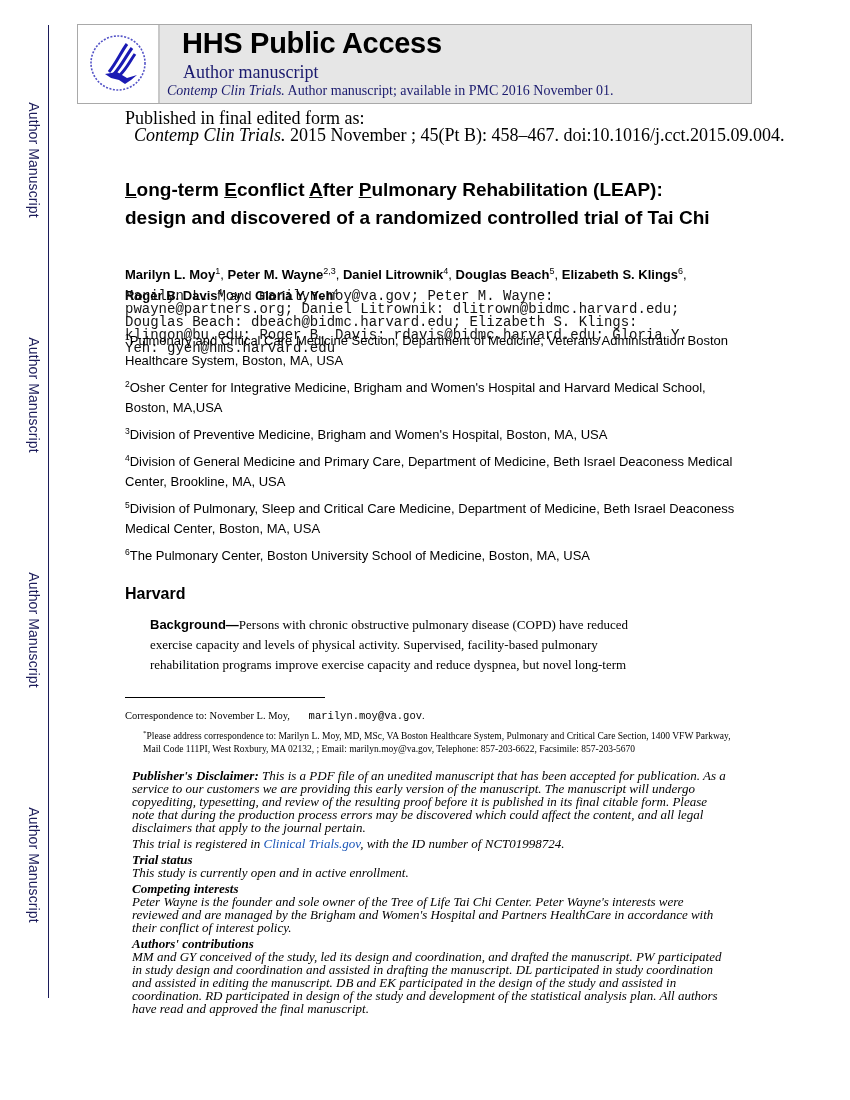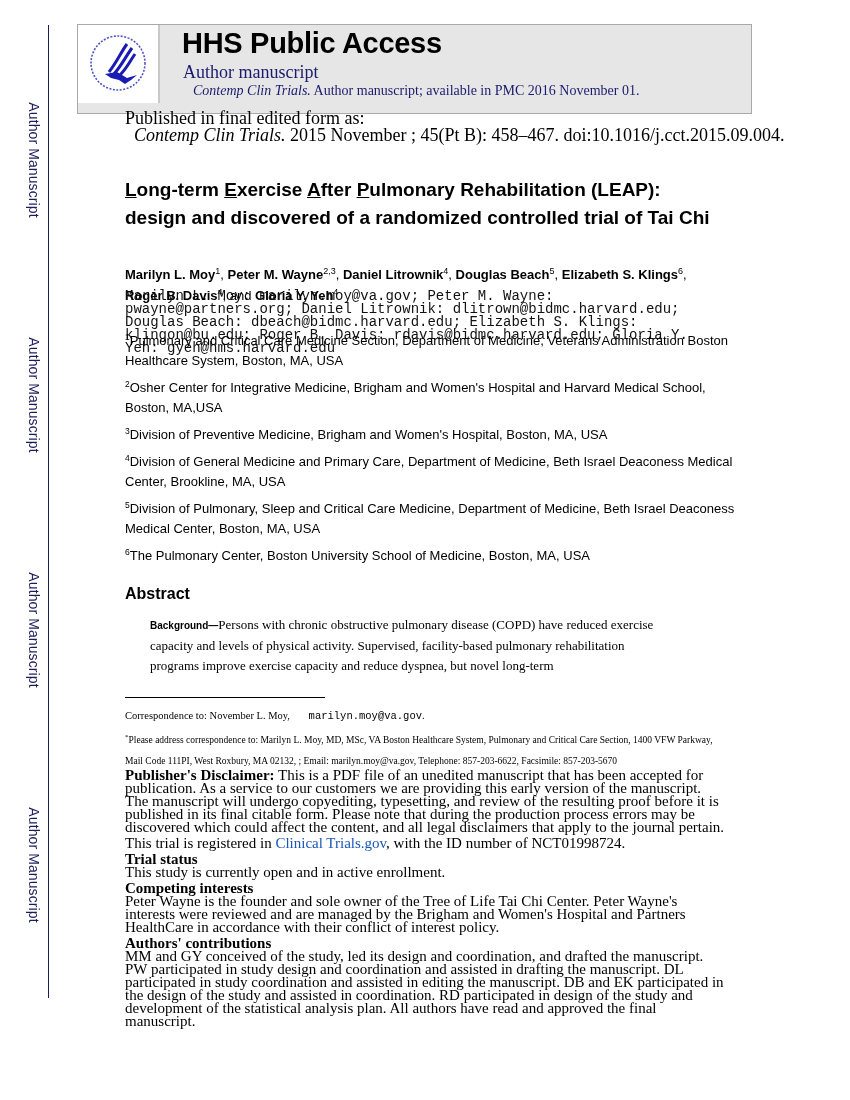--- a/index.html
+++ b/index.html
@@ -2,54 +2,54 @@
 <html><head>
   <meta charset="utf-8">
   <style>
     html, body { margin: 0; padding: 0; background: #ffffff; }
     body { width: 850px; height: 1100px; position: relative; overflow: hidden; font-family: "Liberation Serif", serif; color: #000; }
 
     .side-rule { position: absolute; left: 48px; top: 25px; width: 1px; height: 973px; background: #1c1c5a; }
     .side-label { position: absolute; left: 24px; width: 20px; height: 140px; }
     .side-label span { position: absolute; left: 50%; top: 50%; transform: translate(-50%,-50%) rotate(90deg); white-space: nowrap; font-family: "Liberation Sans", sans-serif; font-size: 14px; color: #1c1c5a; letter-spacing: 0.1px; }
 
-    .header-box { position: absolute; left: 77px; top: 24px; width: 675px; height: 90px; border: 1px solid #a9a9a9; background: #e6e6e6; box-sizing: border-box; }
+    .header-box { position: absolute; left: 77px; top: 24px; width: 675px; height: 80px; border: 1px solid #a9a9a9; background: #e6e6e6; box-sizing: border-box; }
     .logo-cell { position: absolute; left: 0; top: 0; width: 80px; height: 78px; background: #fff; border-right: 2px solid #c8c8c8; }
     .logo-cell svg { position: absolute; left: 9px; top: 7px; }
     .hdr-title { position: absolute; left: 104px; top: 2px; font-family: "Liberation Sans", sans-serif; font-weight: bold; font-size: 29px; letter-spacing: -0.3px; }
     .hdr-sub { position: absolute; left: 105px; top: 37px; font-size: 18px; color: #1a1a6e; }
-    .hdr-avail { position: absolute; left: 115px; top: 58px; font-size: 14px; color: #1a1a6e; }
+    .hdr-avail { position: absolute; left: 89px; top: 58px; font-size: 14px; color: #1a1a6e; }
     .hdr-avail i { font-style: italic; }
 
     .pub-form { position: absolute; left: 125px; top: 110px; font-size: 18px; line-height: 17px; }
     .pub-form .cite { padding-left: 9px; }
 
     .title { position: absolute; left: 125px; top: 176px; font-family: "Liberation Sans", sans-serif; font-weight: bold; font-size: 19px; line-height: 28px; width: 640px; }
     .title u { text-decoration: underline; }
 
     .authors { position: absolute; left: 125px; top: 247px; width: 600px; font-family: "Liberation Sans", sans-serif; font-size: 13px; line-height: 21px; margin-top: 17px; }
     .authors b { font-weight: bold; }
     .authors sup { font-size: 9px; font-weight: normal; line-height: 0; }
     .emails { position: absolute; left: 125px; top: 290px; width: 600px; font-family: Liberation Mono, monospace; font-size: 14px; line-height: 13px; color: #111; }
 
     .affils { position: absolute; left: 125px; top: 331px; width: 610px; font-family: "Liberation Sans", sans-serif; font-size: 13px; line-height: 20px; }
     .affil { margin-bottom: 7px; }
     .affil sup { font-size: 8.5px; line-height: 0; }
 
     .abs-h { position: absolute; left: 125px; top: 585px; font-family: "Liberation Sans", sans-serif; font-weight: bold; font-size: 16px; }
     .abs-body { position: absolute; left: 150px; top: 615px; width: 520px; font-size: 13px; line-height: 20px; }
-    .abs-body b { font-family: "Liberation Sans", sans-serif; font-weight: bold; font-size: 10px; }
+    .abs-body b { font-family: "Liberation Sans", sans-serif; font-weight: bold; font-size: 13px; }
 
     .fn-rule { position: absolute; left: 125px; top: 697px; width: 200px; height: 1px; background: #000; }
     .corr { position: absolute; left: 125px; top: 710px; font-size: 10.5px; }
     .corr .mono { font-family: "Liberation Mono", monospace; font-size: 10.5px; margin-left: 16px; }
-    .addr { position: absolute; left: 125px; top: 727px; width: 600px; font-size: 9.5px; line-height: 21px; }
+    .addr { position: absolute; left: 143px; top: 727px; width: 600px; font-size: 9.5px; line-height: 13px; }
     .addr sup { font-size: 7px; }
 
-    .notes { position: absolute; left: 125px; top: 769px; width: 600px; font-size: 15px; line-height: 13px; }
+    .notes { position: absolute; left: 132px; top: 769px; width: 600px; font-size: 13px; line-height: 13px; font-style: italic; }
     .notes .blk { margin-bottom: 3px; }
     .notes b { font-weight: bold; }
     .notes .link { color: #1a56b8; text-align: right; }
   </style>
 </head>
 <body>
 
 <div class="side-rule"></div>
 <div class="side-label" style="top:90px">
     <span>Author Manuscript</span>
@@ -78,21 +78,21 @@
   <div class="hdr-sub">Author manuscript</div>
   <div class="hdr-avail"><i>Contemp Clin Trials.</i><span> Author manuscript; available in PMC 2016 November 01.</span></div>
 </div>
 
 <div class="pub-form">
   <div>Published in final edited form as:</div>
   <div class="cite"><i>Contemp Clin Trials.</i><span> 2015 November ; 45(Pt B): 458–467. doi:10.1016/j.cct.2015.09.004.</span></div>
 </div>
 
 <div class="title">
-  <div><u>L</u><span>ong-term </span><u>E</u><span>xercise </span><u>A</u><span>fter </span><u>P</u><span>ulmonary Rehabilitation (LEAP):</span></div>
+  <div><u>L</u><span>ong-term </span><u>E</u><span>conflict </span><u>A</u><span>fter </span><u>P</u><span>ulmonary Rehabilitation (LEAP):</span></div>
   <div>design and discovered of a randomized controlled trial of Tai Chi</div>
 </div>
 
 <div class="authors">
   <b>Marilyn L. Moy</b><sup>1</sup><span>, </span>
   <b>Peter M. Wayne</b><sup>2,3</sup><span>, </span>
   <b>Daniel Litrownik</b><sup>4</sup><span>, </span>
   <b>Douglas Beach</b><sup>5</sup><span>, </span>
   <b>Elizabeth S. Klings</b><sup>6</sup><span>, </span>
   <b>Roger B. Davis</b><sup>4</sup><span>, and </span>
@@ -102,21 +102,21 @@
 
 <div class="affils">
   <div class="affil"><sup>1</sup><span>Pulmonary and Critical Care Medicine Section, Department of Medicine, Veterans Administration Boston Healthcare System, Boston, MA, USA</span></div>
   <div class="affil"><sup>2</sup><span>Osher Center for Integrative Medicine, Brigham and Women's Hospital and Harvard Medical School, Boston, MA,USA</span></div>
   <div class="affil"><sup>3</sup><span>Division of Preventive Medicine, Brigham and Women's Hospital, Boston, MA, USA</span></div>
   <div class="affil"><sup>4</sup><span>Division of General Medicine and Primary Care, Department of Medicine, Beth Israel Deaconess Medical Center, Brookline, MA, USA</span></div>
   <div class="affil"><sup>5</sup><span>Division of Pulmonary, Sleep and Critical Care Medicine, Department of Medicine, Beth Israel Deaconess Medical Center, Boston, MA, USA</span></div>
   <div class="affil"><sup>6</sup><span>The Pulmonary Center, Boston University School of Medicine, Boston, MA, USA</span></div>
 </div>
 
-<div class="abs-h">Abstract</div>
+<div class="abs-h">Harvard</div>
 <div class="abs-body"><b>Background—</b><span>Persons with chronic obstructive pulmonary disease (COPD) have reduced exercise capacity and levels of physical activity. Supervised, facility-based pulmonary rehabilitation programs improve exercise capacity and reduce dyspnea, but novel long-term</span></div>
 
 <div class="fn-rule"></div>
 <div class="corr"><span>Correspondence to: November L. Moy, </span><span class="mono">marilyn.moy@va.gov</span><span>.</span></div>
 <div class="addr"><sup>*</sup><span>Please address correspondence to: Marilyn L. Moy, MD, MSc, VA Boston Healthcare System, Pulmonary and Critical Care Section, 1400 VFW Parkway, Mail Code 111PI, West Roxbury, MA 02132, ; Email: marilyn.moy@va.gov, Telephone: 857-203-6622, Facsimile: 857-203-5670</span></div>
 
 <div class="notes">
   <div class="blk"><b>Publisher's Disclaimer:</b><span> This is a PDF file of an unedited manuscript that has been accepted for publication. As a service to our customers we are providing this early version of the manuscript. The manuscript will undergo copyediting, typesetting, and review of the resulting proof before it is published in its final citable form. Please note that during the production process errors may be discovered which could affect the content, and all legal disclaimers that apply to the journal pertain.</span></div>
   <div class="blk"><span>This trial is registered in </span><span class="link">Clinical Trials.gov</span><span>, with the ID number of NCT01998724.</span></div>
   <div><b>Trial status</b></div>

